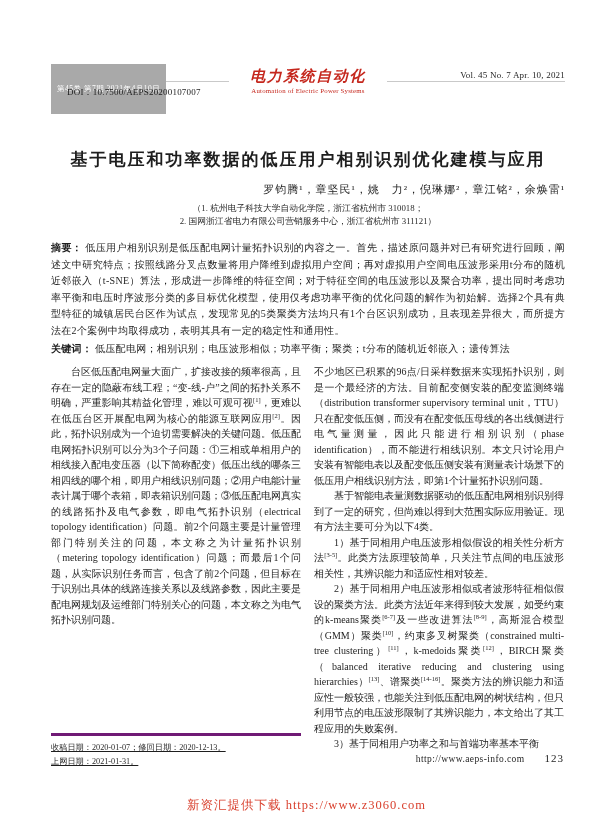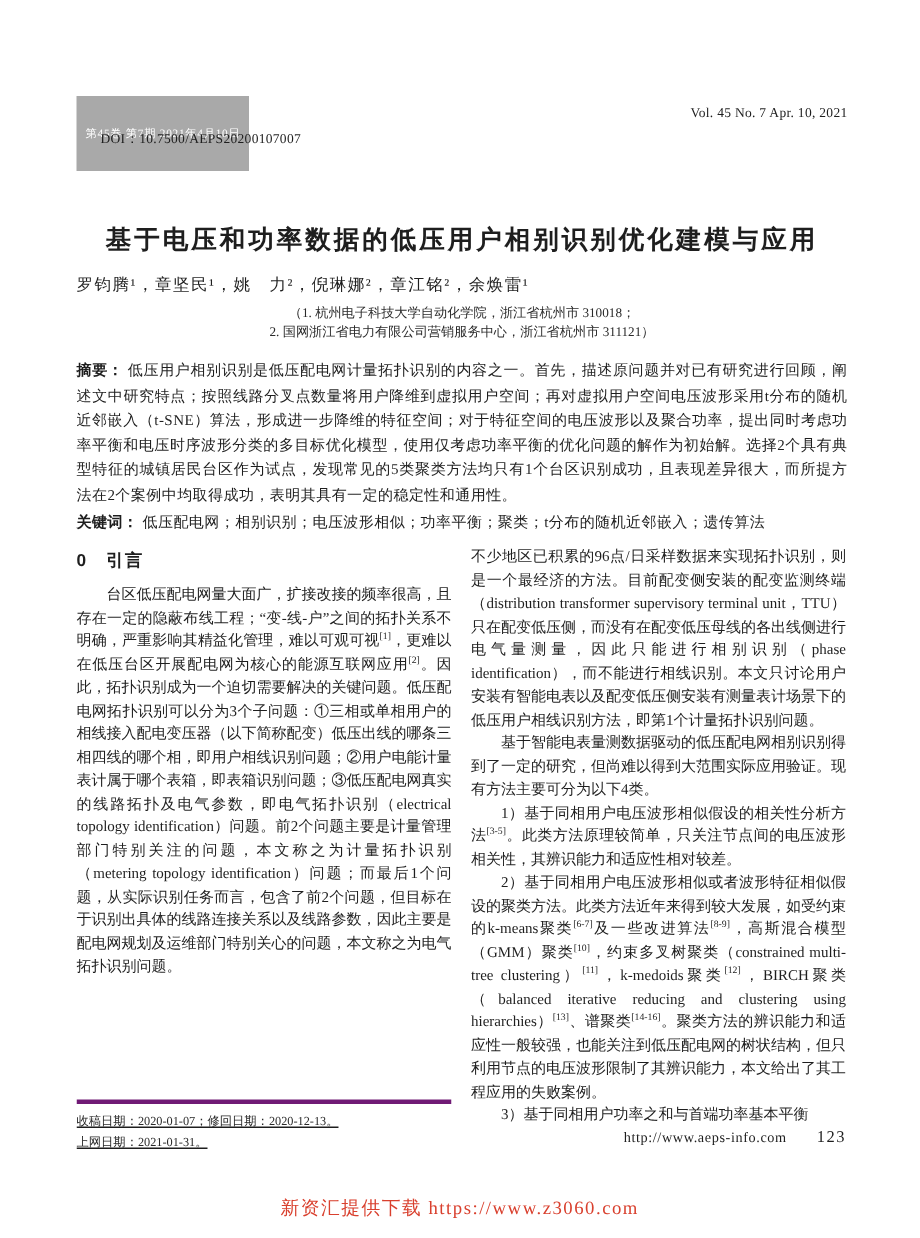--- a/index.html
+++ b/index.html
@@ -32,21 +32,21 @@
     padding:20px 6px; white-space:nowrap;
   }
   .doi-text { position:absolute; left:0; top:22px; font-size:9px; letter-spacing:0.2px;margin-left:16px; }
   .vol-info { position:absolute; right:0; top:6px; font-size:9px; letter-spacing:0.2px; }
 
   
   .art-title {
     margin-top:38px; text-align:center;
     font-size:17px; font-weight:bold; letter-spacing:2px;
   }
-  .authors-line { margin-top:11px; text-align:left; font-size:11px; letter-spacing:1px; }
+  .authors-line { margin-top:11px; text-align:right; font-size:11px; letter-spacing:1px; }
   .affiliations { margin-top:5px; text-align:center; font-size:8.8px; line-height:13px; color:#2a2a2a; }
 
   .abstract-block { margin-top:12px; font-size:10px; line-height:16.6px; text-align:justify; letter-spacing:0.3px; }
   .block-label { font-weight:bold; font-family:"Liberation Sans","DejaVu Sans",sans-serif; }
   .keywords-block { margin-top:1px; font-size:10px; line-height:16.6px; text-align:justify; letter-spacing:0.3px; }
 
   
   .columns { display:flex; gap:13px; margin-top:7px; height:404px; }
   .col { width:250px; position:relative; overflow:hidden; }
   .section-heading { font-size:11.5px; font-weight:bold; font-family:"Liberation Sans","DejaVu Sans",sans-serif; margin:2px 0 8px 0; letter-spacing:1px; }
@@ -75,20 +75,28 @@
     text-align:center; color:#d9402e; font-size:12.5px; letter-spacing:1px;
   }
 </style>
 </head>
 <body>
 
 <div class="page">
   <div class="content">
 
     <div class="jheader">
+      <div class="line-row">
+        <div class="hline"></div>
+        <div class="logo-block">
+          <div class="journal-logo">电力系统自动化</div>
+          <div class="journal-sub">Automation of Electric Power Systems</div>
+        </div>
+        <div class="hline"></div>
+      </div>
       <div class="issue-badge">第45卷 第7期 2021年4月10日</div>
       <div class="doi-text">DOI：10.7500/AEPS20200107007</div>
       <div class="vol-info">Vol. 45 No. 7 Apr. 10, 2021</div>
     </div>
 
     <h1 class="art-title">基于电压和功率数据的低压用户相别识别优化建模与应用</h1>
 
     <div class="authors-line">罗钧腾¹，章坚民¹，姚　力²，倪琳娜²，章江铭²，余焕雷¹</div>
 
     <div class="affiliations">
@@ -102,21 +110,20 @@
     </div>
 
     <div class="keywords-block">
       <span class="block-label">关键词：</span>
       <span>低压配电网；相别识别；电压波形相似；功率平衡；聚类；t分布的随机近邻嵌入；遗传算法</span>
     </div>
 
     <div class="columns">
 
       <div class="col">
-        <h2 class="section-heading">0　引言</h2>
         <p class="para refs">台区低压配电网量大面广，扩接改接的频率很高，且存在一定的隐蔽布线工程；“变-线-户”之间的拓扑关系不明确，严重影响其精益化管理，难以可观可视<sup>[1]</sup>，更难以在低压台区开展配电网为核心的能源互联网应用<sup>[2]</sup>。因此，拓扑识别成为一个迫切需要解决的关键问题。低压配电网拓扑识别可以分为3个子问题：①三相或单相用户的相线接入配电变压器（以下简称配变）低压出线的哪条三相四线的哪个相，即用户相线识别问题；②用户电能计量表计属于哪个表箱，即表箱识别问题；③低压配电网真实的线路拓扑及电气参数，即电气拓扑识别（electrical topology identification）问题。前2个问题主要是计量管理部门特别关注的问题，本文称之为计量拓扑识别（metering topology identification）问题；而最后1个问题，从实际识别任务而言，包含了前2个问题，但目标在于识别出具体的线路连接关系以及线路参数，因此主要是配电网规划及运维部门特别关心的问题，本文称之为电气拓扑识别问题。</p>
         <div class="footnote">
           <p>收稿日期：2020-01-07；修回日期：2020-12-13。</p>
           <p>上网日期：2021-01-31。</p>
         </div>
       </div>
 
       <div class="col">
         <p class="para refs no-indent">不少地区已积累的96点/日采样数据来实现拓扑识别，则是一个最经济的方法。目前配变侧安装的配变监测终端（distribution transformer supervisory terminal unit，TTU）只在配变低压侧，而没有在配变低压母线的各出线侧进行电气量测量，因此只能进行相别识别（phase identification），而不能进行相线识别。本文只讨论用户安装有智能电表以及配变低压侧安装有测量表计场景下的低压用户相线识别方法，即第1个计量拓扑识别问题。</p>
         <p class="para refs">基于智能电表量测数据驱动的低压配电网相别识别得到了一定的研究，但尚难以得到大范围实际应用验证。现有方法主要可分为以下4类。</p>

